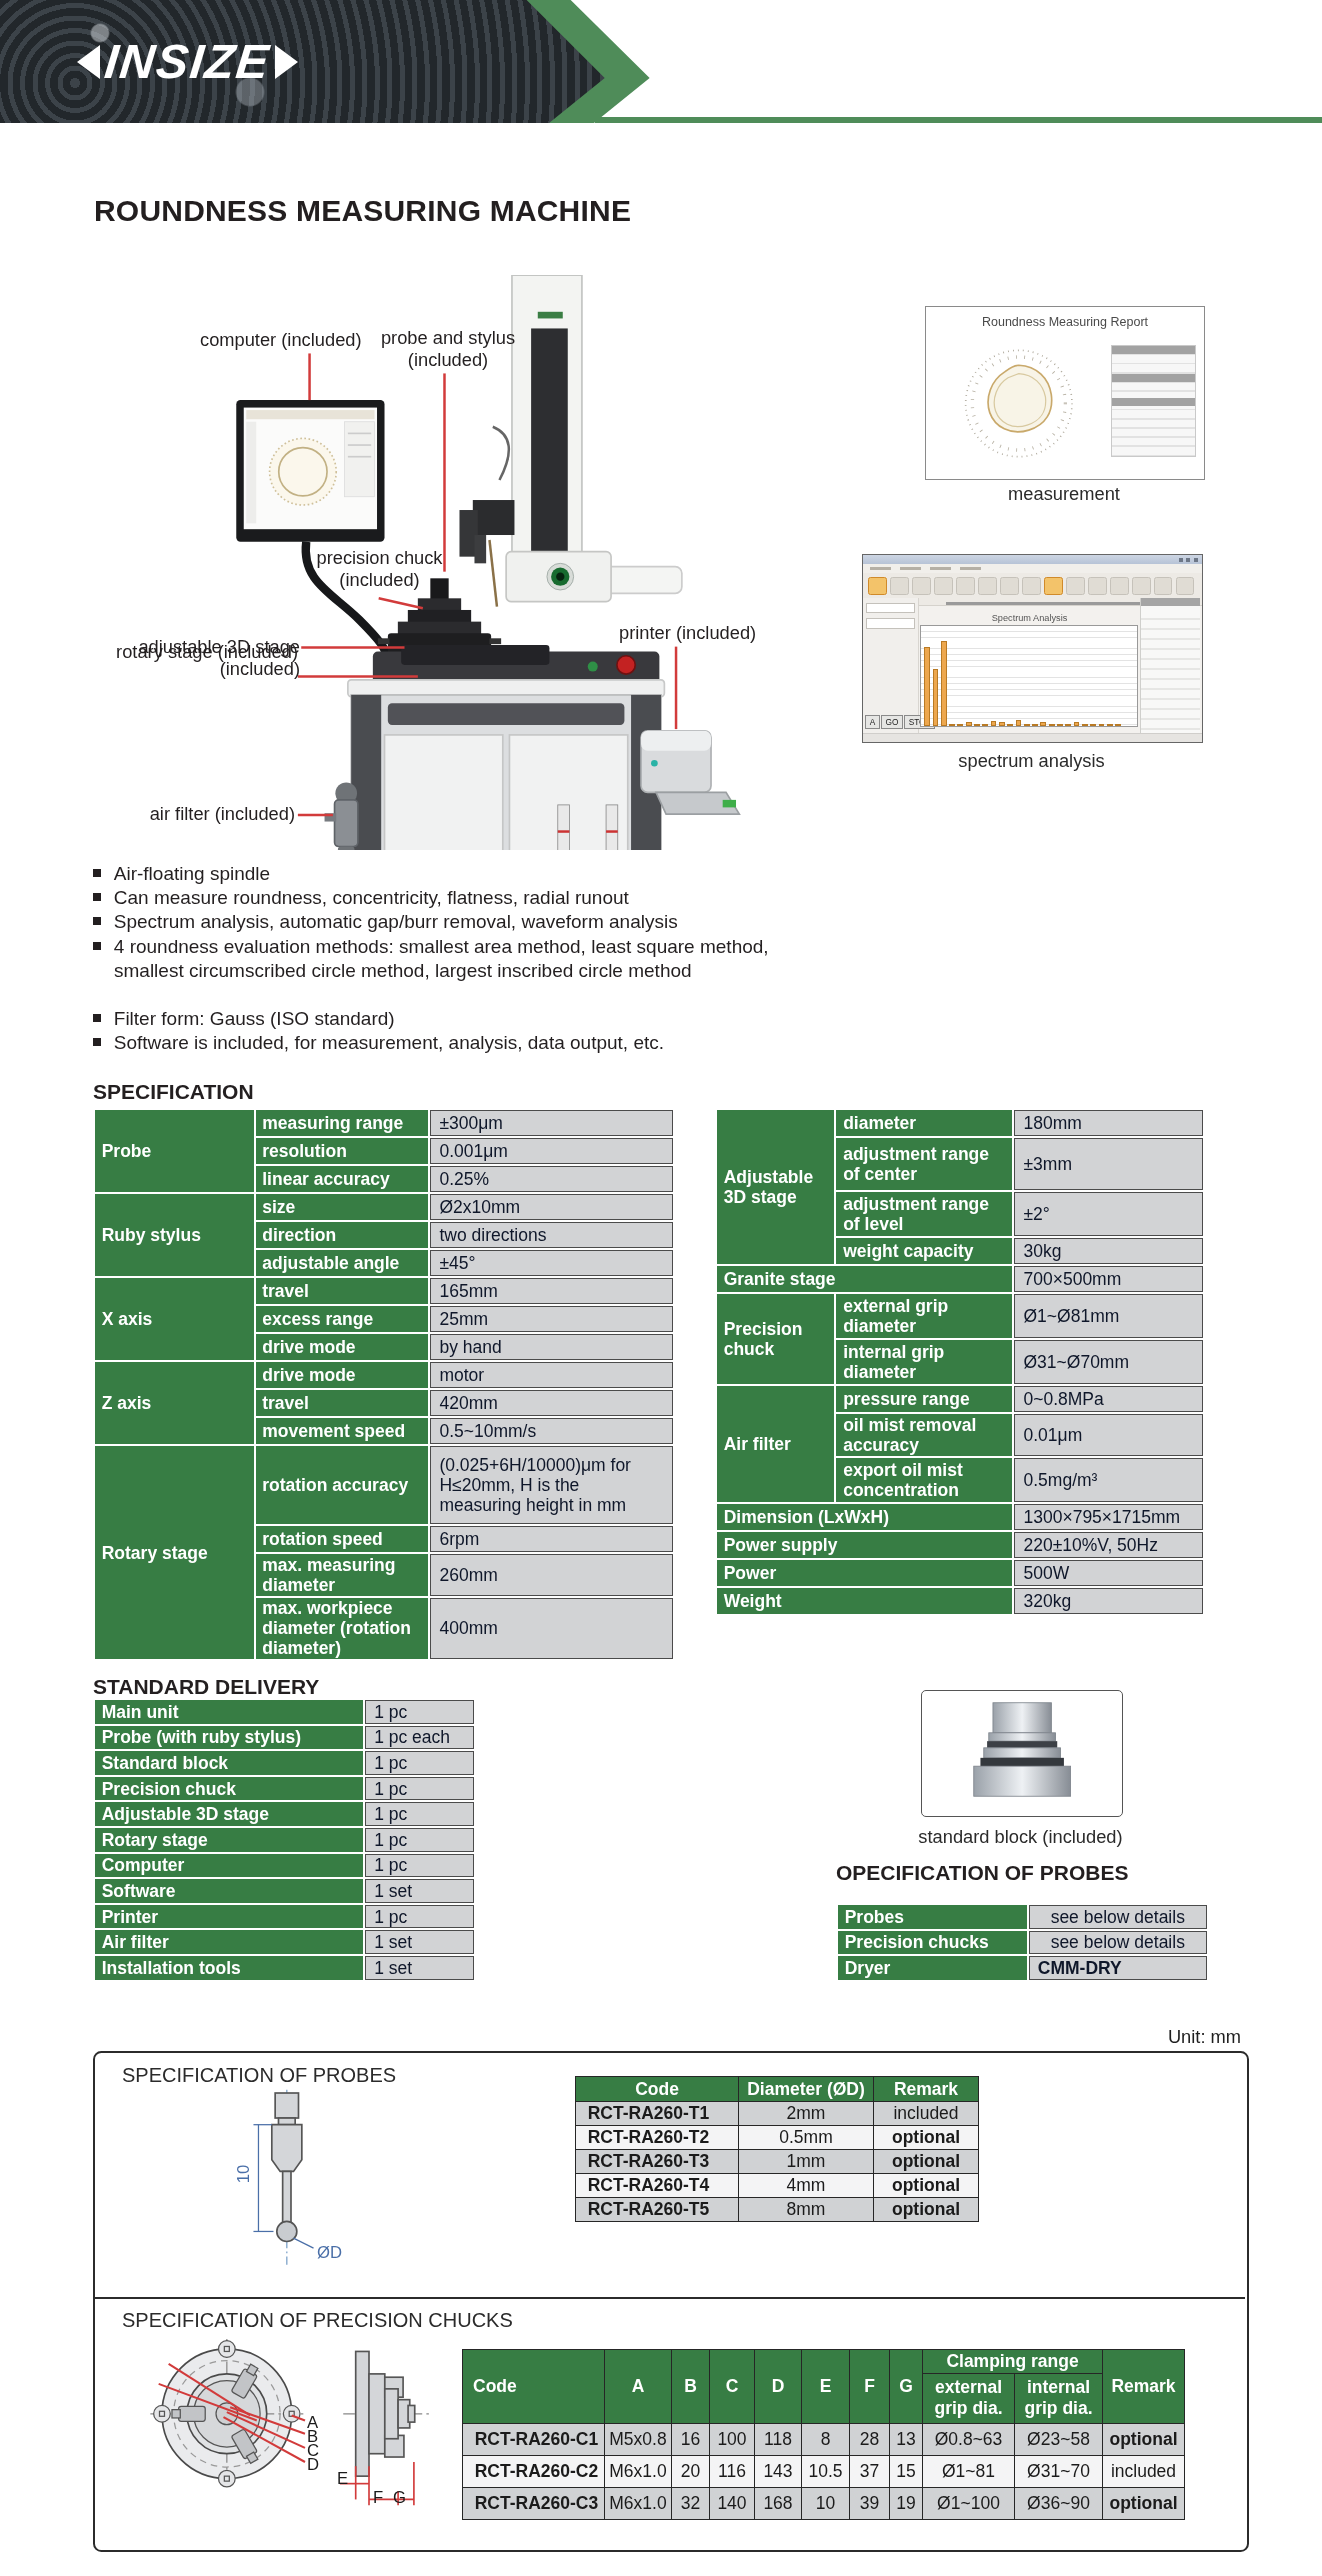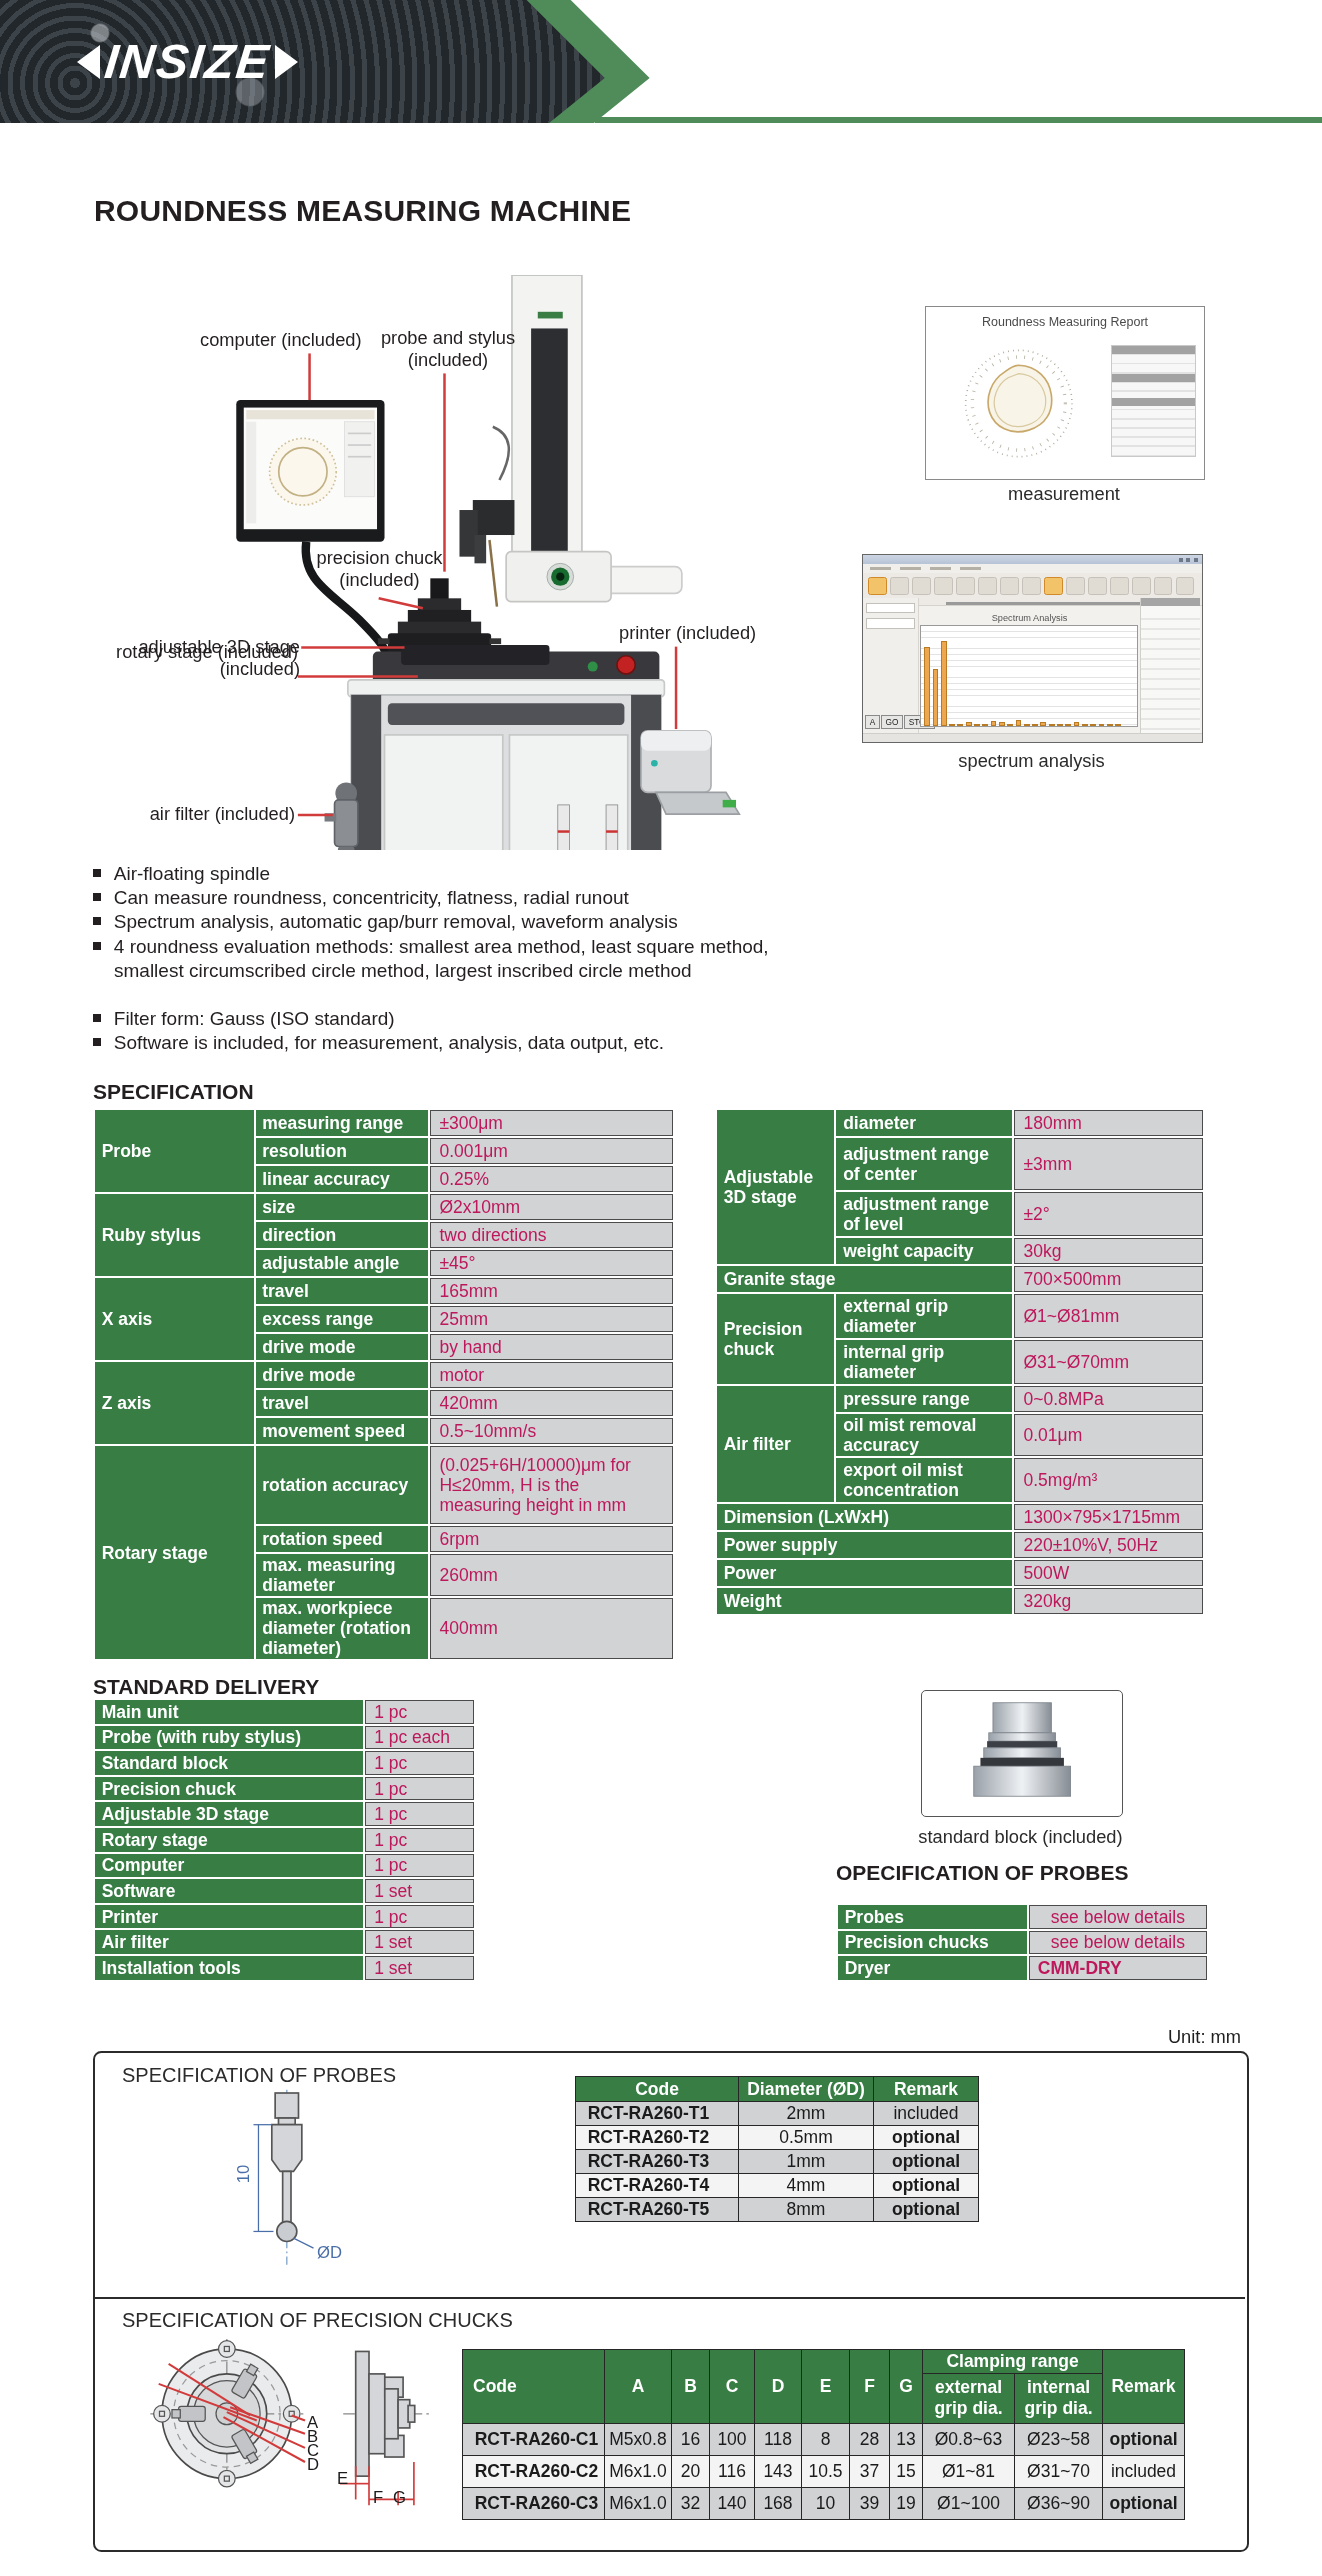--- a/index.html
+++ b/index.html
@@ -29,21 +29,21 @@
   .h2 {font-size:20px; color:#2b2b2b;}
   .caption {font-size:18.3px; color:#2b2b2b; text-align:center;}
   .feat {position:absolute; left:93px; font-size:19px; color:#231f20; white-space:nowrap;}
   .feat .sq {display:inline-block; width:7.5px; height:7.5px; background:#231f20; margin-right:13.3px; vertical-align:3.3px;}
   .lbl {position:absolute; font-size:18.3px; color:#231f20; line-height:21.7px;}
 
   
   table.spec {position:absolute; border-collapse:separate; border-spacing:2.5px; table-layout:fixed;}
   table.spec td {font-size:17.5px; vertical-align:middle; line-height:20px; overflow:hidden;}
   td.g {background:#377d44; color:#fff; font-weight:bold; padding:0.8px 6.7px;}
-  td.v {background:#d2d3d5; border:1.7px solid #4b4b4b; padding:0.8px 8.3px; color:#be185d;margin-left:16px;}
+  td.v {background:#d2d3d5; border:1.7px solid #4b4b4b; padding:0.8px 8.3px; color:#0f172a;margin-left:16px;}
 
   
   table.pt {position:absolute; border-collapse:collapse; table-layout:fixed; text-align:center;}
   table.pt th {background:#377d44; color:#fff; font-weight:bold; border:1.7px solid #262626; padding:0.8px 3.3px; font-size:17.5px;}
   table.pt td {border:1.7px solid #262626; padding:0.8px 3.3px; font-size:17.5px; color:#1b1b1b;}
   table.pt td.code {text-align:left; font-weight:bold; padding-left:11.7px;}
   .rA {background:#d0d2d4;} .rB {background:#f4f4f5;} .bold {font-weight:bold;}
 
   
   .shot {position:absolute; background:#fff; border:1.7px solid #8a8a8a;}

